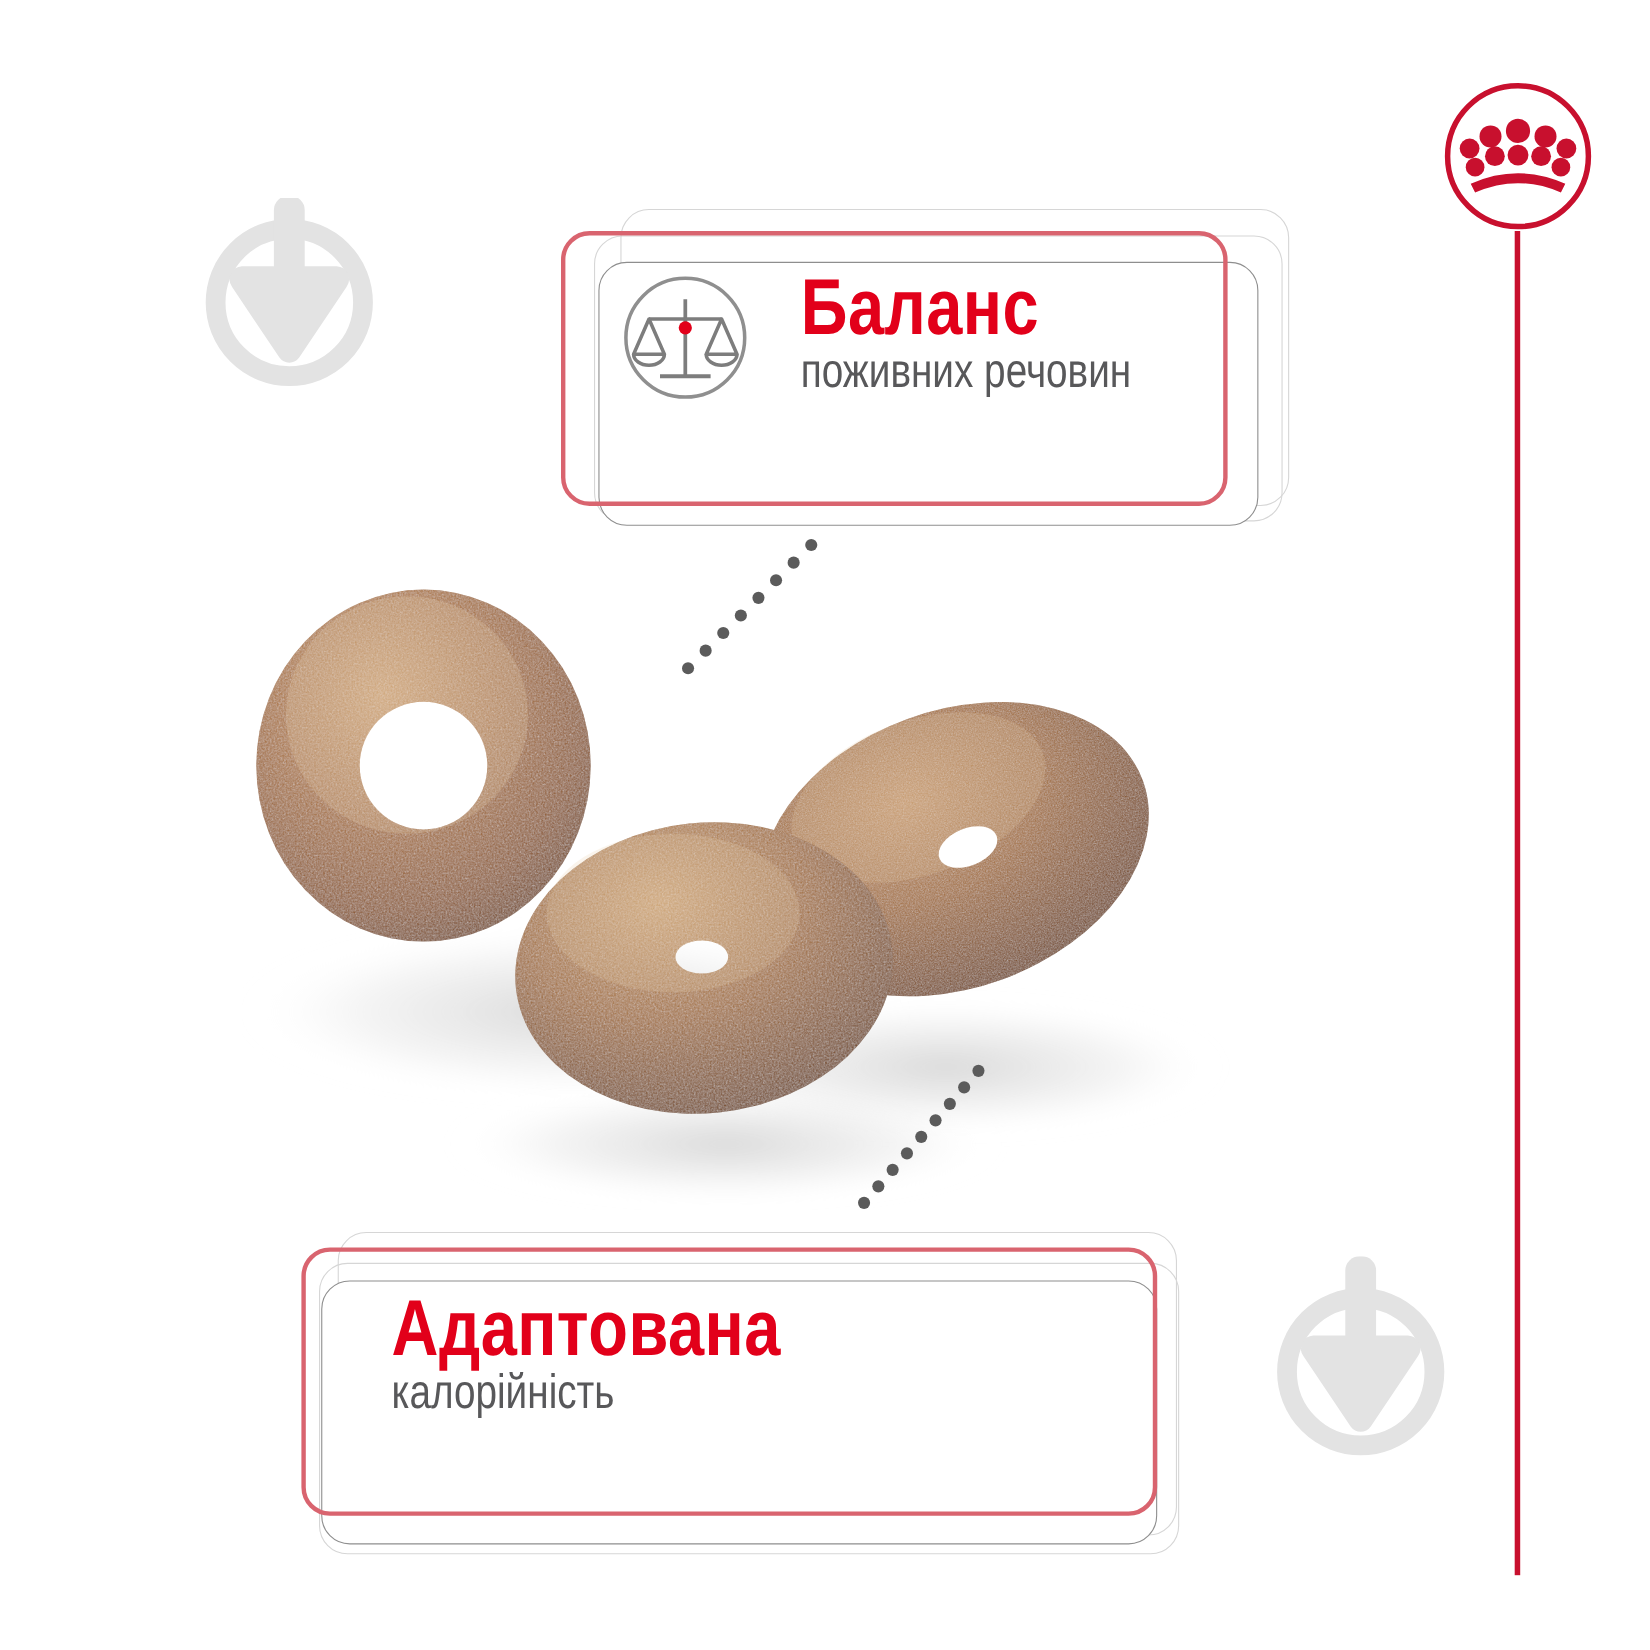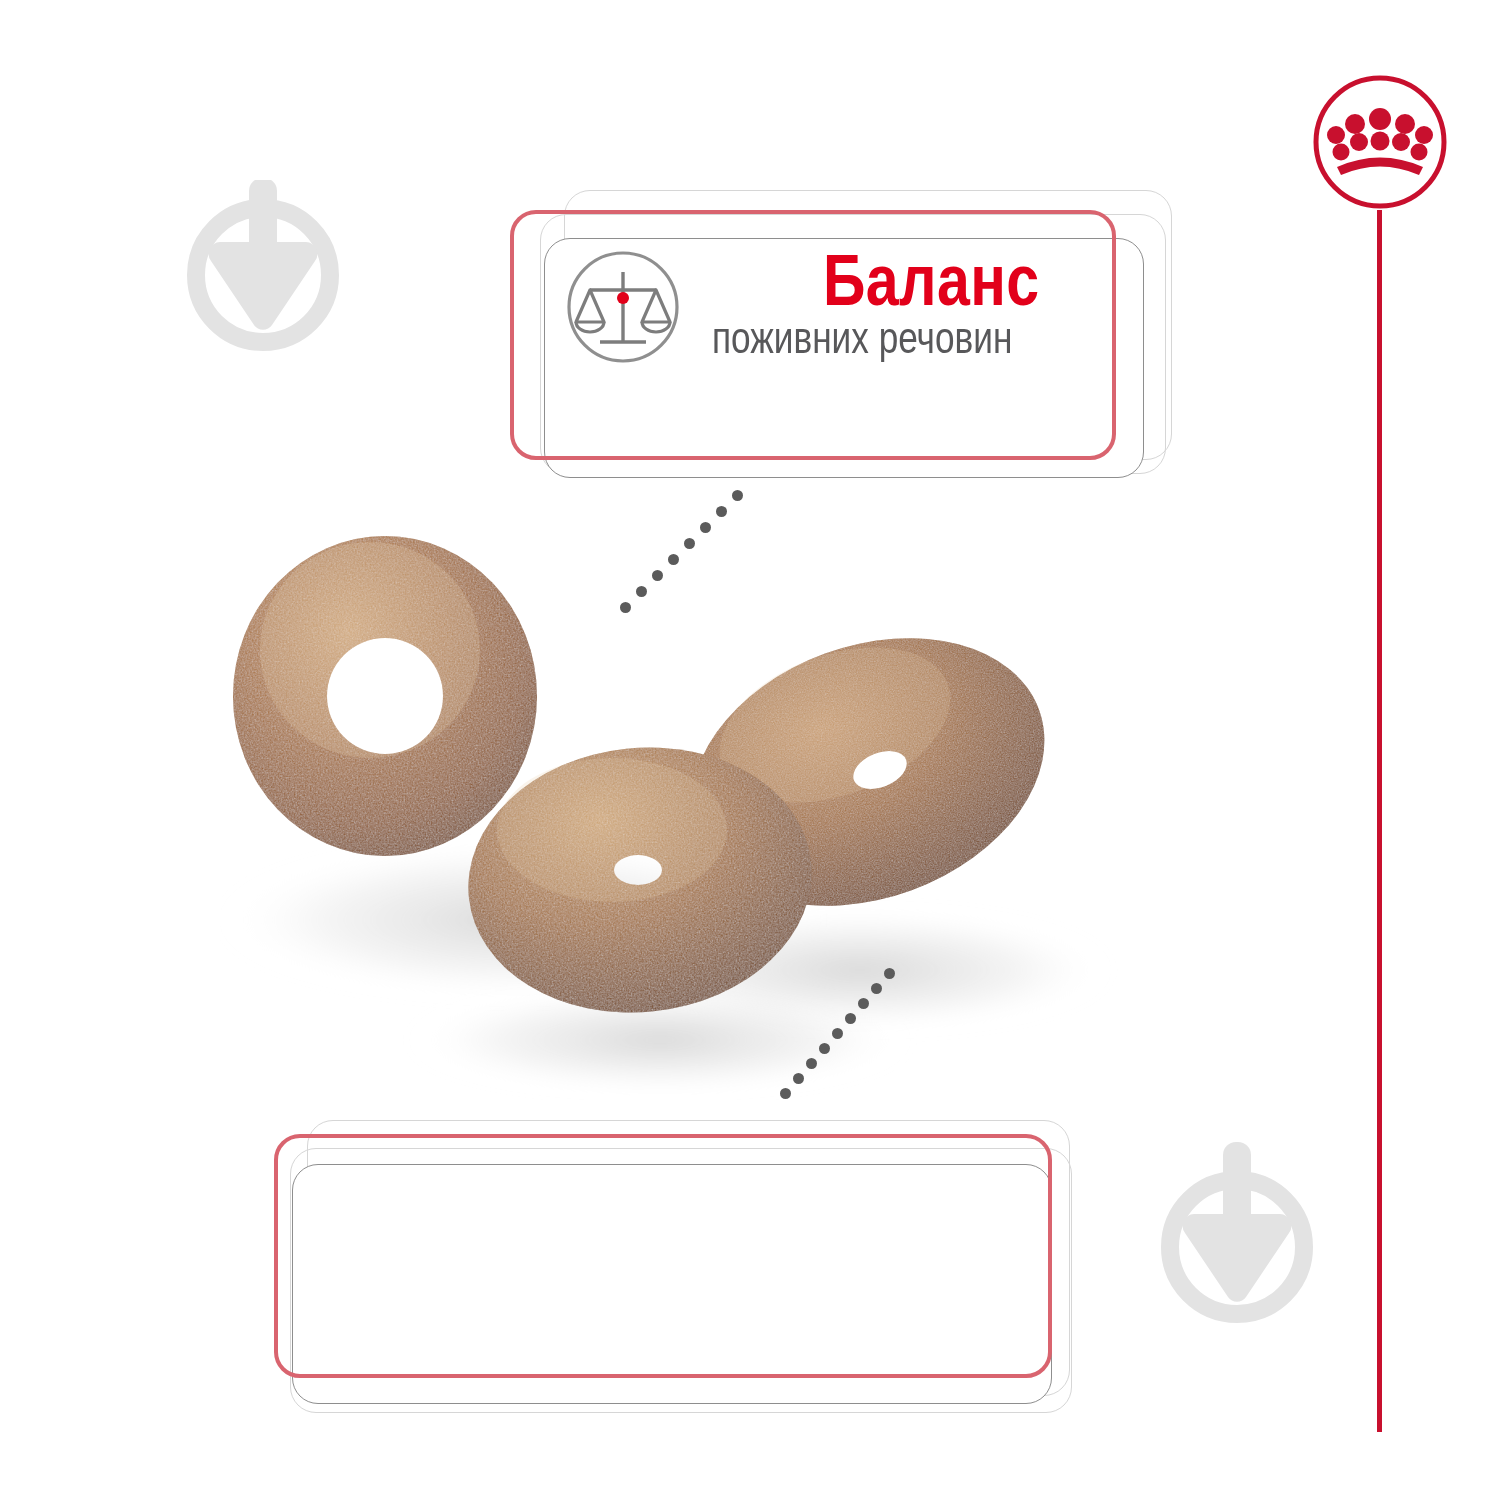--- a/index.html
+++ b/index.html
@@ -238,34 +238,38 @@
           <line x1="61" y1="26" x2="61" y2="96" stroke="#7d7d7d" stroke-width="3.4"></line>
           <line x1="28" y1="44" x2="94" y2="44" stroke="#7d7d7d" stroke-width="3.4"></line>
           <line x1="38" y1="96" x2="84" y2="96" stroke="#7d7d7d" stroke-width="3.6"></line>
           <path d="M28 44 L14 76 H42 Z" fill="none" stroke="#7d7d7d" stroke-width="3.2" stroke-linejoin="round"></path>
           <path d="M94 44 L80 76 H108 Z" fill="none" stroke="#7d7d7d" stroke-width="3.2" stroke-linejoin="round"></path>
           <path d="M14 76 a14 10 0 0 0 28 0" fill="none" stroke="#7d7d7d" stroke-width="3.2"></path>
           <path d="M80 76 a14 10 0 0 0 28 0" fill="none" stroke="#7d7d7d" stroke-width="3.2"></path>
           <circle cx="61" cy="52" r="6" fill="#e2001a"></circle>
         </svg>
       </span>
-      <span class="card-text" style="margin-left:28px;align-items:flex-end;">
+      <span class="card-text" style="margin-left:44px;">
         <span class="card-title">Баланс</span>
         <span class="card-sub">поживних речовин</span>
       </span>
     </div>
   </div>
 
   <div class="card-group" style="left:270px;top:1120px;width:860px;height:320px;">
     <div class="card-layer layer-back" style="left:37px;top:0px;width:763px;height:276px;"></div>
     <div class="card-layer layer-back" style="left:20px;top:28px;width:782px;height:265px;"></div>
     <div class="card-layer layer-mid" style="left:22px;top:44px;width:760px;height:240px;"></div>
     <div class="card-layer layer-front" style="left:4px;top:14px;width:778px;height:244px;"></div>
 
     <div class="card-content" style="left:44px;top:54px;width:720px;height:200px;">
+      <span class="card-text" style="margin-left:42px;">
+        <span class="card-title">Адаптована</span>
+        <span class="card-sub">калорійність</span>
+      </span>
     </div>
   </div>
 
   <div class="brand-stem"></div>
   <div class="brand">
     <svg width="140" height="140" viewBox="0 0 140 140" aria-hidden="true">
       <circle cx="70" cy="70" r="64" fill="none" stroke="#c8102e" stroke-width="5"></circle>
 
       <circle cx="70" cy="47" r="11" fill="#c8102e"></circle>
       <circle cx="45" cy="52" r="10" fill="#c8102e"></circle>

